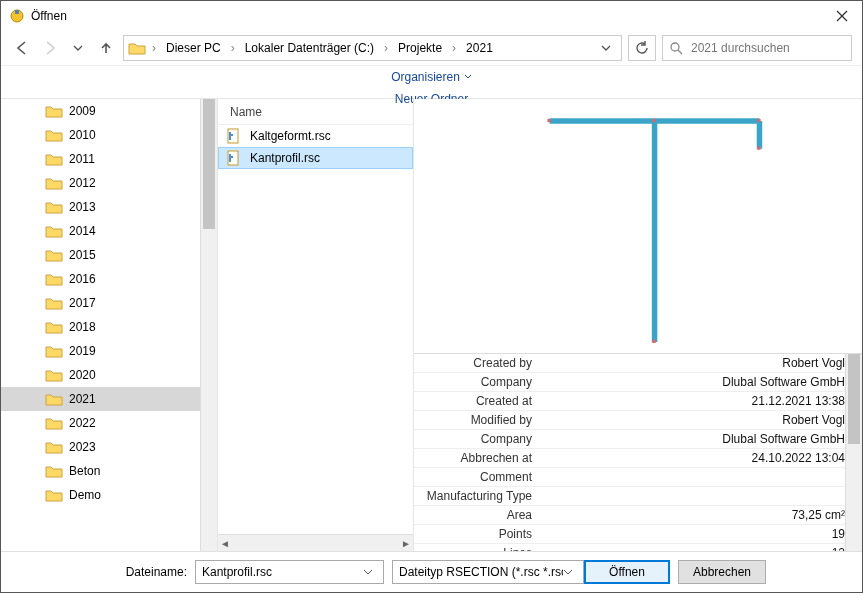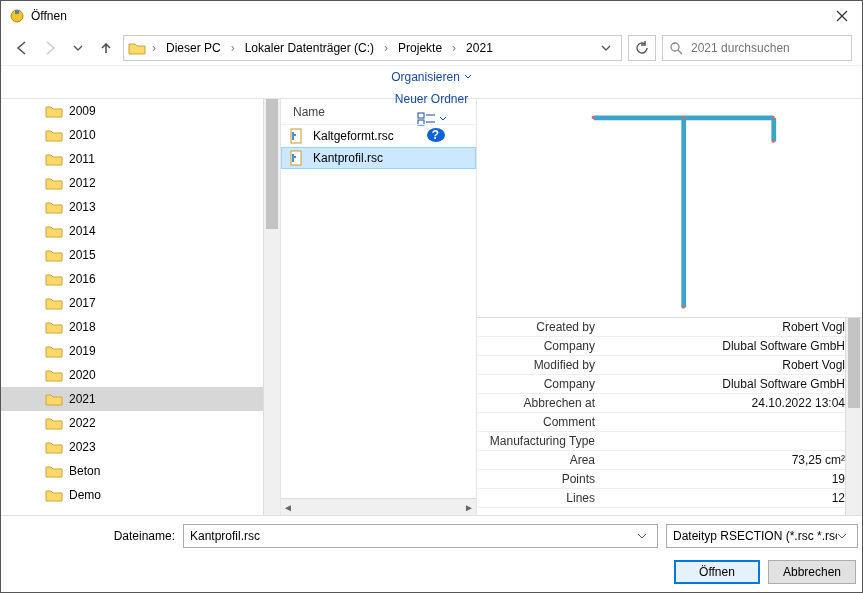--- a/index.html
+++ b/index.html
@@ -19,21 +19,21 @@
 .addressbar .dropend { margin-left: auto; padding: 0 6px; cursor: pointer; color: #555; }
 .refreshbtn { width: 28px; height: 26px; border: 1px solid #ccc; display: flex; align-items: center; justify-content: center; cursor: pointer; }
 .searchbox { width: 190px; height: 26px; border: 1px solid #ccc; display: flex; align-items: center; padding: 0 6px; gap: 6px; color: #888; }
 .searchbox input { border: none; outline: none; font-size: 12px; flex: 1; color: #333; }
 .toolbar { height: 34px; border-top: 1px solid #eee; border-bottom: 1px solid #e5e5e5; display: flex; align-items: center; padding: 0 10px; font-size: 12px; color: #16499a; flex-direction: column; }
 .toolbar .tbitem { padding: 4px 6px; cursor: pointer; display: flex; align-items: center; gap: 4px; }
 .toolbar .spacer { flex: 1; }
 .toolbar .viewbtn { padding: 2px 4px; cursor: pointer; display:flex; align-items:center; gap:2px;}
 .toolbar .help { width: 18px; height: 18px; border-radius: 50%; background: #0b62d6; color: #fff; display: flex; align-items: center; justify-content: center; font-size: 12px; font-weight: bold; margin-left: 8px; cursor: pointer; }
 .body { flex: 1; display: flex; min-height: 0; }
-.tree { width: 280px; border-right: 1px solid #e5e5e5; overflow: hidden; position: relative; }
+.tree { width: 217px; border-right: 1px solid #e5e5e5; overflow: hidden; position: relative; }
 .tree-inner { position: absolute; inset: 0; overflow-y: auto; }
 .tree-item { height: 24px; display: flex; align-items: center; padding-left: 44px; font-size: 12px; gap: 6px; cursor: pointer; }
 .tree-item.selected { background: #d7d7d7; }
 .tree-item .foldsm { width: 18px; height: 16px; }
 .tree-scrollhint { position:absolute; right:0; top:0; bottom:0; width:17px; background:#f0f0f0; border-left:1px solid #ddd;}
 .tree-scrollhint .thumb{position:absolute; left:2px; right:2px; top:0; height:130px; background:#c4c4c4;}
 .filespane { flex: 1; display: flex; min-width: 0; }
 .filelist { width: 196px; border-right: 1px solid #e5e5e5; display: flex; flex-direction: column; font-size: 12px; position:relative;}
 .filelist .colhdr { height: 26px; display: flex; align-items: center; padding-left: 12px; color: #444; border-bottom: 1px solid #eee; }
 .filelist .frow { height: 22px; display: flex; align-items: center; padding-left: 8px; gap: 8px; cursor: pointer; }
@@ -42,21 +42,21 @@
 .filelist .hscroll { position:absolute; bottom:0; left:0; right:0; height:17px; background:#f0f0f0; border-top:1px solid #ddd; display:flex; align-items:center; justify-content:space-between; padding:0 2px; color:#666; font-size:10px;}
 .filelist .hscroll .arrow{cursor:pointer;}
 .preview { flex: 1; display: flex; flex-direction: column; min-width: 0; position:relative;}
 .preview .canvas { flex: 1; background: #fff; position: relative; overflow: hidden; }
 .preview .props { height: 198px; border-top: 1px solid #ddd; overflow-y: auto; font-size: 12px; position:relative;}
 .proprow { display: flex; height: 19px; align-items: center; border-bottom: 1px solid #eee; text-align: right; }
 .proprow .k { width: 118px; padding-left: 6px; color: #333; }
 .proprow .v { flex: 1; color: #111; }
 .preview-scroll{position:absolute; right:0; top:0; bottom:0; width:17px; background:#f0f0f0; border-left:1px solid #ddd;}
 .preview-scroll .thumb{position:absolute; left:2px; right:2px; top:0; height:90px; background:#c4c4c4;}
-.footer { border-top: 1px solid #e0e0e0; padding: 8px 4px; display: flex; flex-direction: column; gap: 12px; background: #fff; }
+.footer { border-top: 1px solid #e0e0e0; padding: 8px 16px; display: flex; flex-direction: row; gap: 0; background: #fff; }
 .footrow { display: flex; align-items: center; gap: 8px; }
 .footrow .lbl { width: 170px; text-align: right; font-size: 12px; }
 .fname { flex: 1; height: 24px; border: 1px solid #aaa; display: flex; align-items: center; }
 .fname input { flex: 1; border: none; outline: none; font-size: 12px; padding: 0 6px; }
 .fname .dd, .ftype .dd { width: 20px; text-align: center; color: #555; cursor: pointer; }
 .ftype { width: 192px; height: 24px; border: 1px solid #aaa; display: flex; align-items: center; font-size: 12px; padding-left: 6px; cursor: pointer; }
 .ftype span:first-child{flex:1; white-space:nowrap; overflow:hidden;}
 .btnrow { display: flex; justify-content: flex-end; gap: 8px; padding-right: 2px; }
 .btn { min-width: 86px; height: 24px; border: 1px solid #adadad; background: #e1e1e1; font-size: 12px; display: flex; align-items: center; justify-content: center; cursor: pointer; padding: 0 14px; }
 .btn.primary { border: 2px solid #0078d7; background: #e5f1fb; }
@@ -363,20 +363,24 @@
           <div id="prop-rows" style="margin-right:17px;">
               <div class="proprow">
                 <span class="k">Created by</span>
                 <span class="v">Robert Vogl</span>
               </div>
               <div class="proprow">
                 <span class="k">Company</span>
                 <span class="v">Dlubal Software GmbH</span>
               </div>
               <div class="proprow">
+                <span class="k">Created at</span>
+                <span class="v">21.12.2021 13:38</span>
+              </div>
+              <div class="proprow">
                 <span class="k">Modified by</span>
                 <span class="v">Robert Vogl</span>
               </div>
               <div class="proprow">
                 <span class="k">Company</span>
                 <span class="v">Dlubal Software GmbH</span>
               </div>
               <div class="proprow">
                 <span class="k">Abbrechen at</span>
                 <span class="v">24.10.2022 13:04</span>

